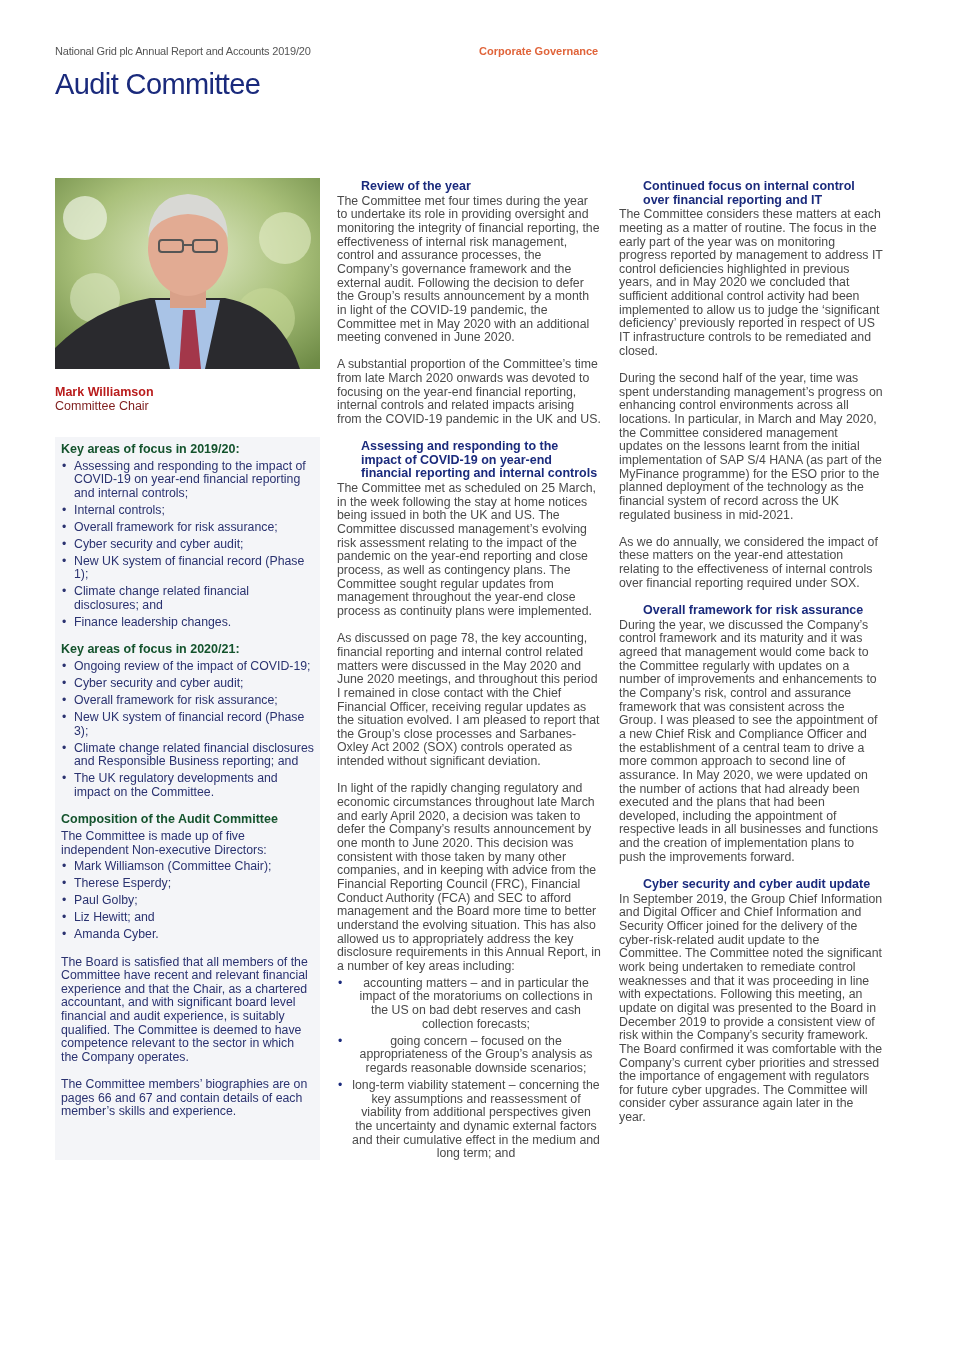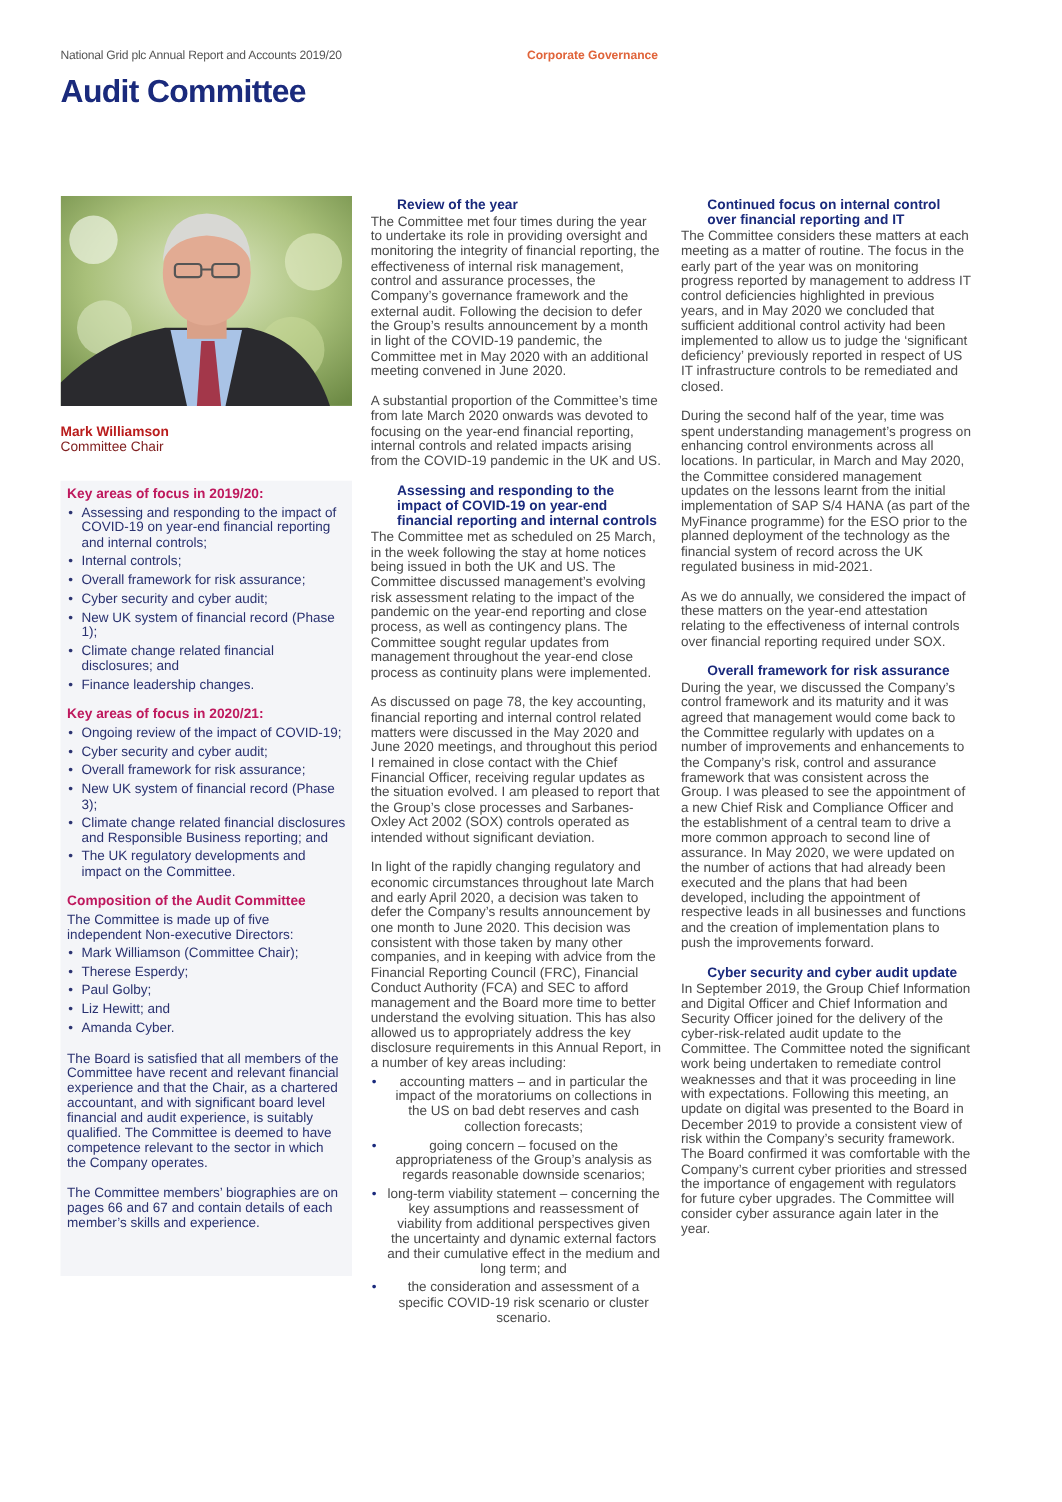--- a/index.html
+++ b/index.html
@@ -1,28 +1,28 @@
 <!DOCTYPE html>
 <html><head>
 <meta charset="utf-8">
 <style>
   html, body { margin: 0; padding: 0; background: #ffffff; }
   body { width: 965px; height: 1365px; position: relative; overflow: hidden;
          font-family: "Liberation Sans", sans-serif; color: #3c3c3c; }
   .running-head { position: absolute; top: 45px; left: 55px; font-size: 11px; color: #555; letter-spacing: -0.2px; }
   .section-name { position: absolute; top: 45px; left: 479px; font-size: 11px; color: #e0643a; font-weight: bold; }
-  .page-title { position: absolute; top: 68px; left: 55px; margin: 0; font-size: 29px; font-weight: bold; color: #1a2a7c; letter-spacing: -0.6px; }
+  .page-title { position: absolute; top: 68px; left: 55px; margin: 0; font-size: 29px; font-weight: normal; color: #1a2a7c; letter-spacing: -0.6px; }
 
   .photo { position: absolute; left: 55px; top: 178px; width: 265px; height: 191px; overflow: hidden; }
   .photo svg { display: block; width: 100%; height: 100%; }
   .chair-name { position: absolute; left: 55px; top: 385px; font-size: 12.5px; font-weight: bold; color: #b91c1c; }
   .chair-role { position: absolute; left: 55px; top: 399px; font-size: 12.5px; color: #7f1d1d; }
 
   .sidebar { position: absolute; left: 55px; top: 437px; width: 265px; height: 723px; background: #f4f5f8; box-sizing: border-box; padding: 6px 6px 0 6px; font-size: 12.3px; line-height: 13.6px; color: #2a3270; }
-  .sidebar h3 { margin: 0 0 3px 0; font-size: 12.5px; color: #be185d; font-weight: bold; }
+  .sidebar h3 { margin: 0 0 3px 0; font-size: 12.5px; color: #14532d; font-weight: bold; }
   .sidebar ul { margin: 0 0 0 0; padding: 0; list-style: none; }
   .sidebar li { position: relative; padding-left: 13px; margin-bottom: 3.4px; }
   .sidebar li::before { content: "\2022"; position: absolute; left: 1px; top: 0; color: #2a3270; }
   .sidebar .block { margin-bottom: 14px; }
   .sidebar p { margin: 0 0 13.6px 0; }
 
   .col { position: absolute; top: 180px; width: 264px; font-size: 12.3px; line-height: 13.65px; color: #4a4a4a; }
   .col-mid { left: 337px; }
   .col-right { left: 619px; }
   .col h3 { margin: 0 0 1px 0; font-size: 12.5px; line-height: 13.6px; font-weight: bold; color: #1a2a7c; padding-left: 24px; }
@@ -116,21 +116,20 @@
   </div>
   <div class="section">
     <h3>Assessing and responding to the impact of COVID-19 on year-end financial reporting and internal controls</h3>
     <p>The Committee met as scheduled on 25 March, in the week following the stay at home notices being issued in both the UK and US. The Committee discussed management’s evolving risk assessment relating to the impact of the pandemic on the year-end reporting and close process, as well as contingency plans. The Committee sought regular updates from management throughout the year-end close process as continuity plans were implemented.</p>
     <p>As discussed on page 78, the key accounting, financial reporting and internal control related matters were discussed in the May 2020 and June 2020 meetings, and throughout this period I remained in close contact with the Chief Financial Officer, receiving regular updates as the situation evolved. I am pleased to report that the Group’s close processes and Sarbanes-Oxley Act 2002 (SOX) controls operated as intended without significant deviation.</p>
     <p style="margin-bottom:3px">In light of the rapidly changing regulatory and economic circumstances throughout late March and early April 2020, a decision was taken to defer the Company’s results announcement by one month to June 2020. This decision was consistent with those taken by many other companies, and in keeping with advice from the Financial Reporting Council (FRC), Financial Conduct Authority (FCA) and SEC to afford management and the Board more time to better understand the evolving situation. This has also allowed us to appropriately address the key disclosure requirements in this Annual Report, in a number of key areas including:</p>
     <ul>
       <li>accounting matters – and in particular the impact of the moratoriums on collections in the US on bad debt reserves and cash collection forecasts;</li>
       <li>going concern – focused on the appropriateness of the Group’s analysis as regards reasonable downside scenarios;</li>
       <li>long-term viability statement – concerning the key assumptions and reassessment of viability from additional perspectives given the uncertainty and dynamic external factors and their cumulative effect in the medium and long term; and</li>
-      <li>the consideration and assessment of a specific COVID-19 risk scenario or cluster scenario.</li>
     </ul>
   </div>
 </section>
 
 <section class="col col-right">
   <div class="section">
     <h3>Continued focus on internal control over financial reporting and IT</h3>
     <p>The Committee considers these matters at each meeting as a matter of routine. The focus in the early part of the year was on monitoring progress reported by management to address IT control deficiencies highlighted in previous years, and in May 2020 we concluded that sufficient additional control activity had been implemented to allow us to judge the ‘significant deficiency’ previously reported in respect of US IT infrastructure controls to be remediated and closed.</p>
     <p>During the second half of the year, time was spent understanding management’s progress on enhancing control environments across all locations. In particular, in March and May 2020, the Committee considered management updates on the lessons learnt from the initial implementation of SAP S/4 HANA (as part of the MyFinance programme) for the ESO prior to the planned deployment of the technology as the financial system of record across the UK regulated business in mid-2021.</p>
     <p>As we do annually, we considered the impact of these matters on the year-end attestation relating to the effectiveness of internal controls over financial reporting required under SOX.</p>

